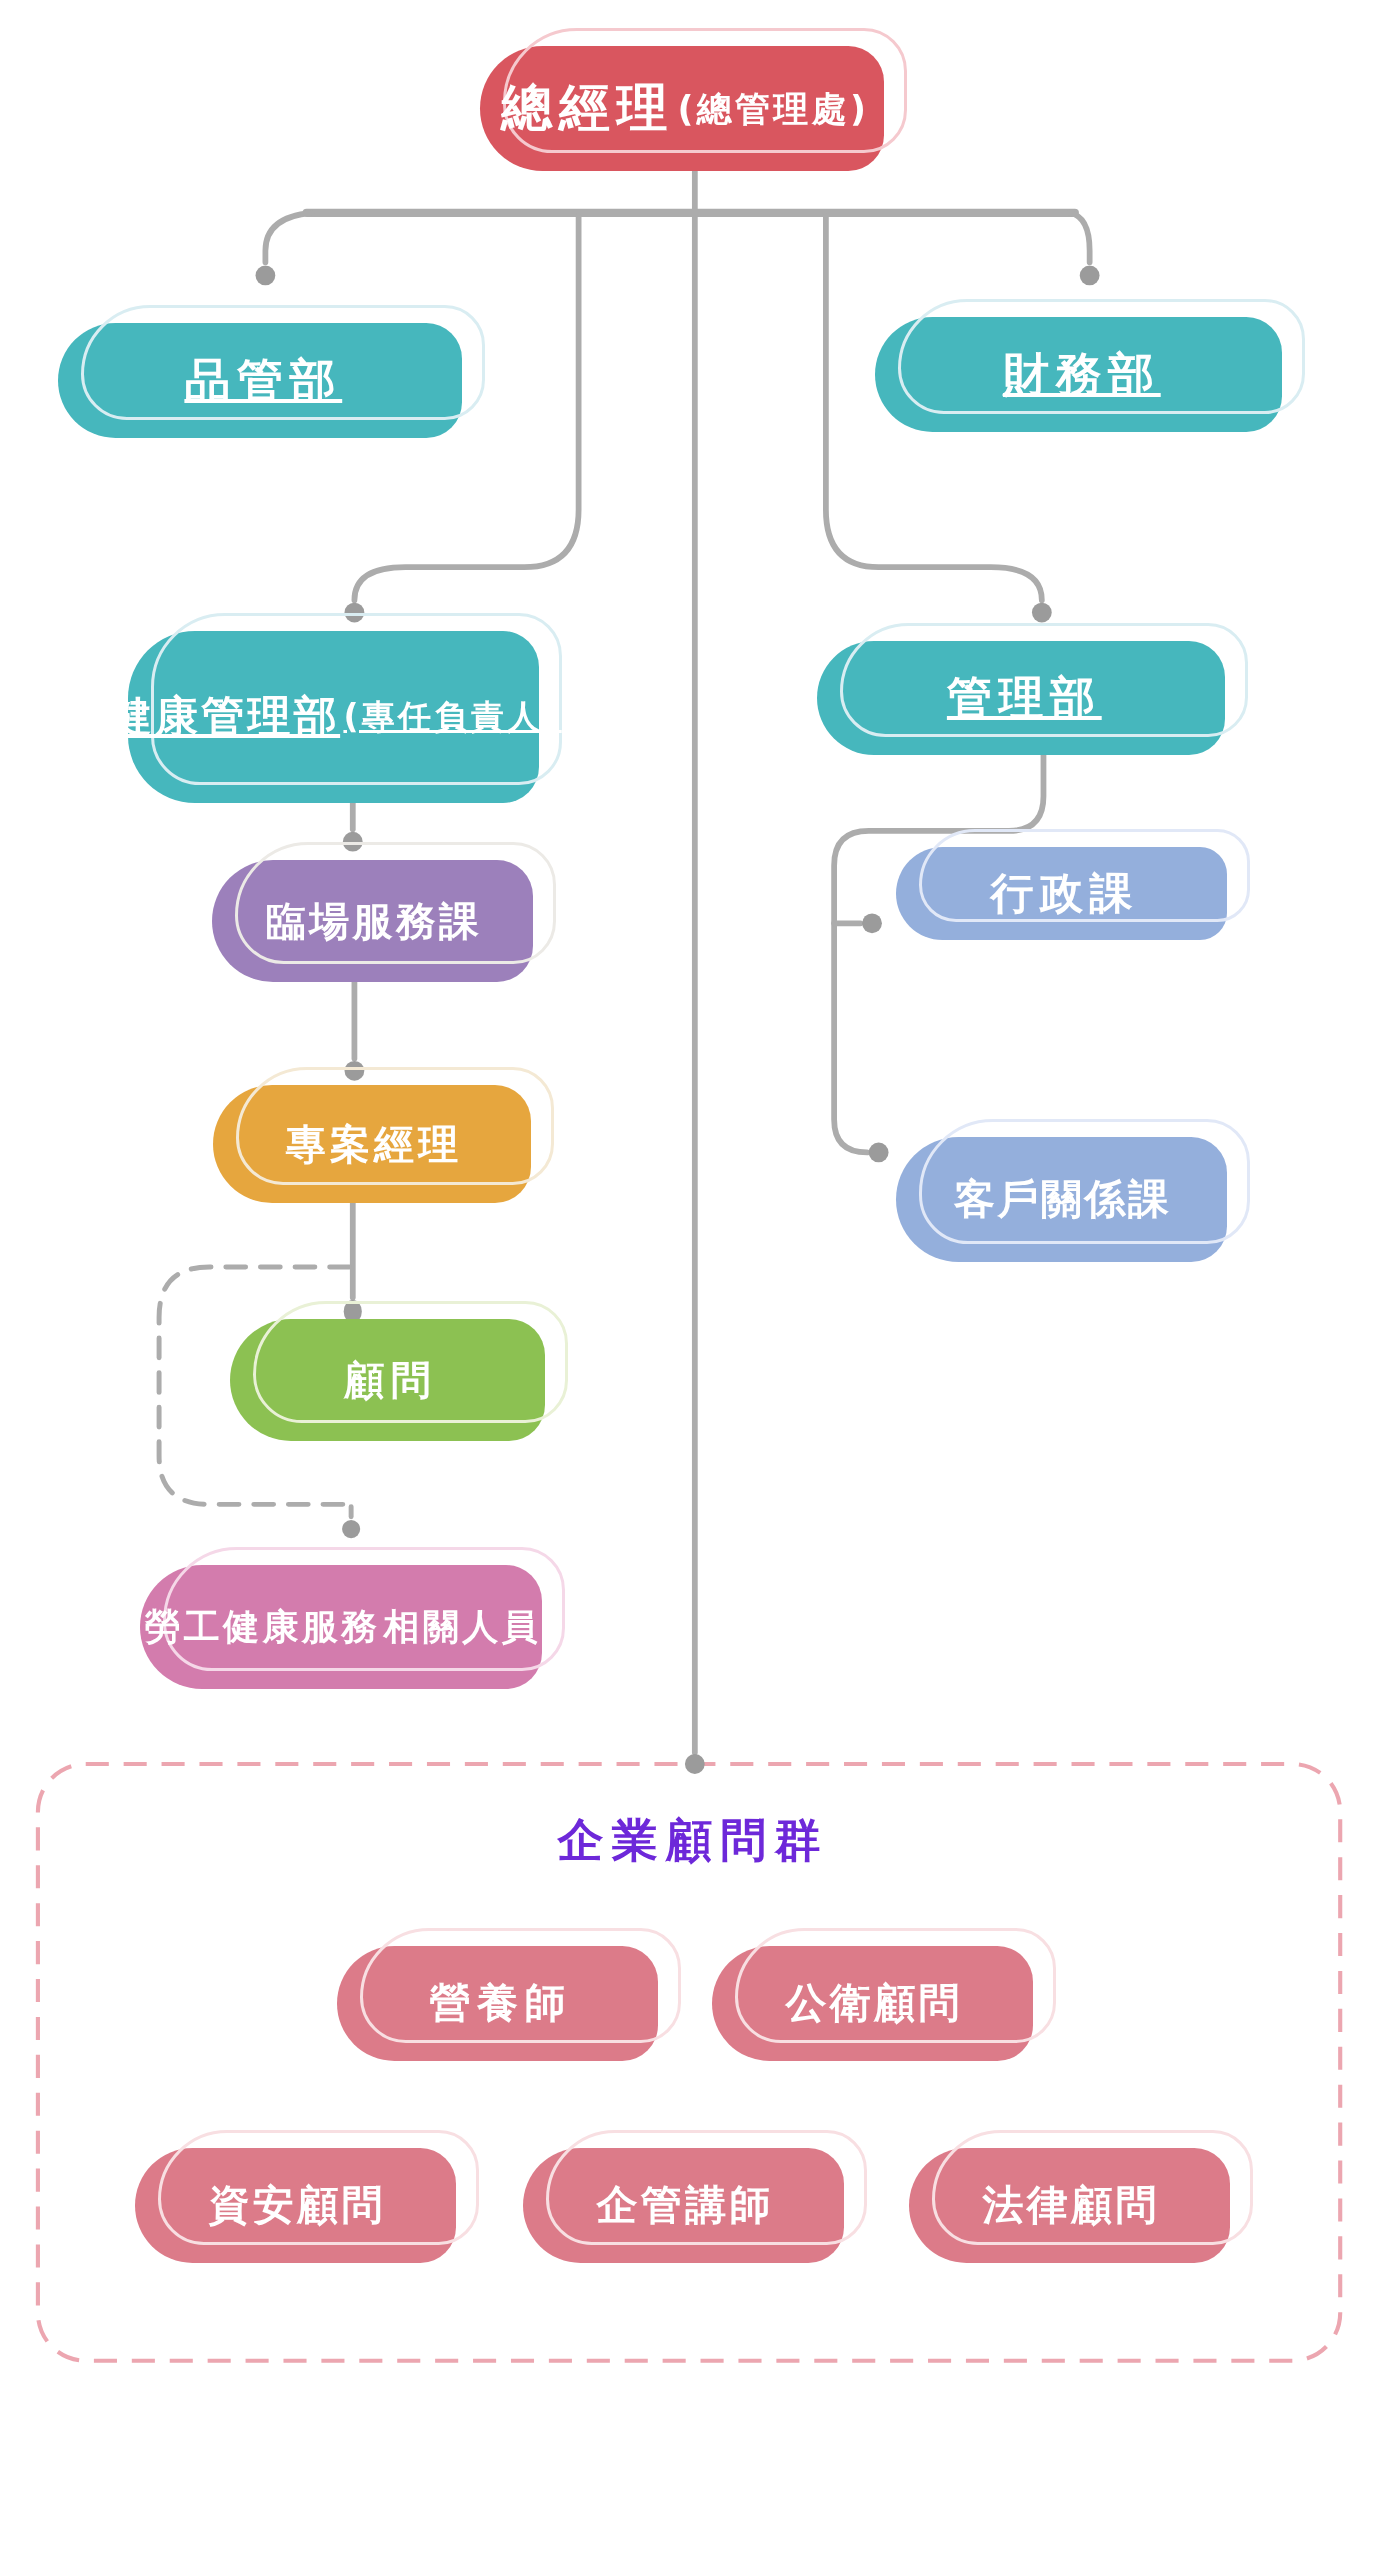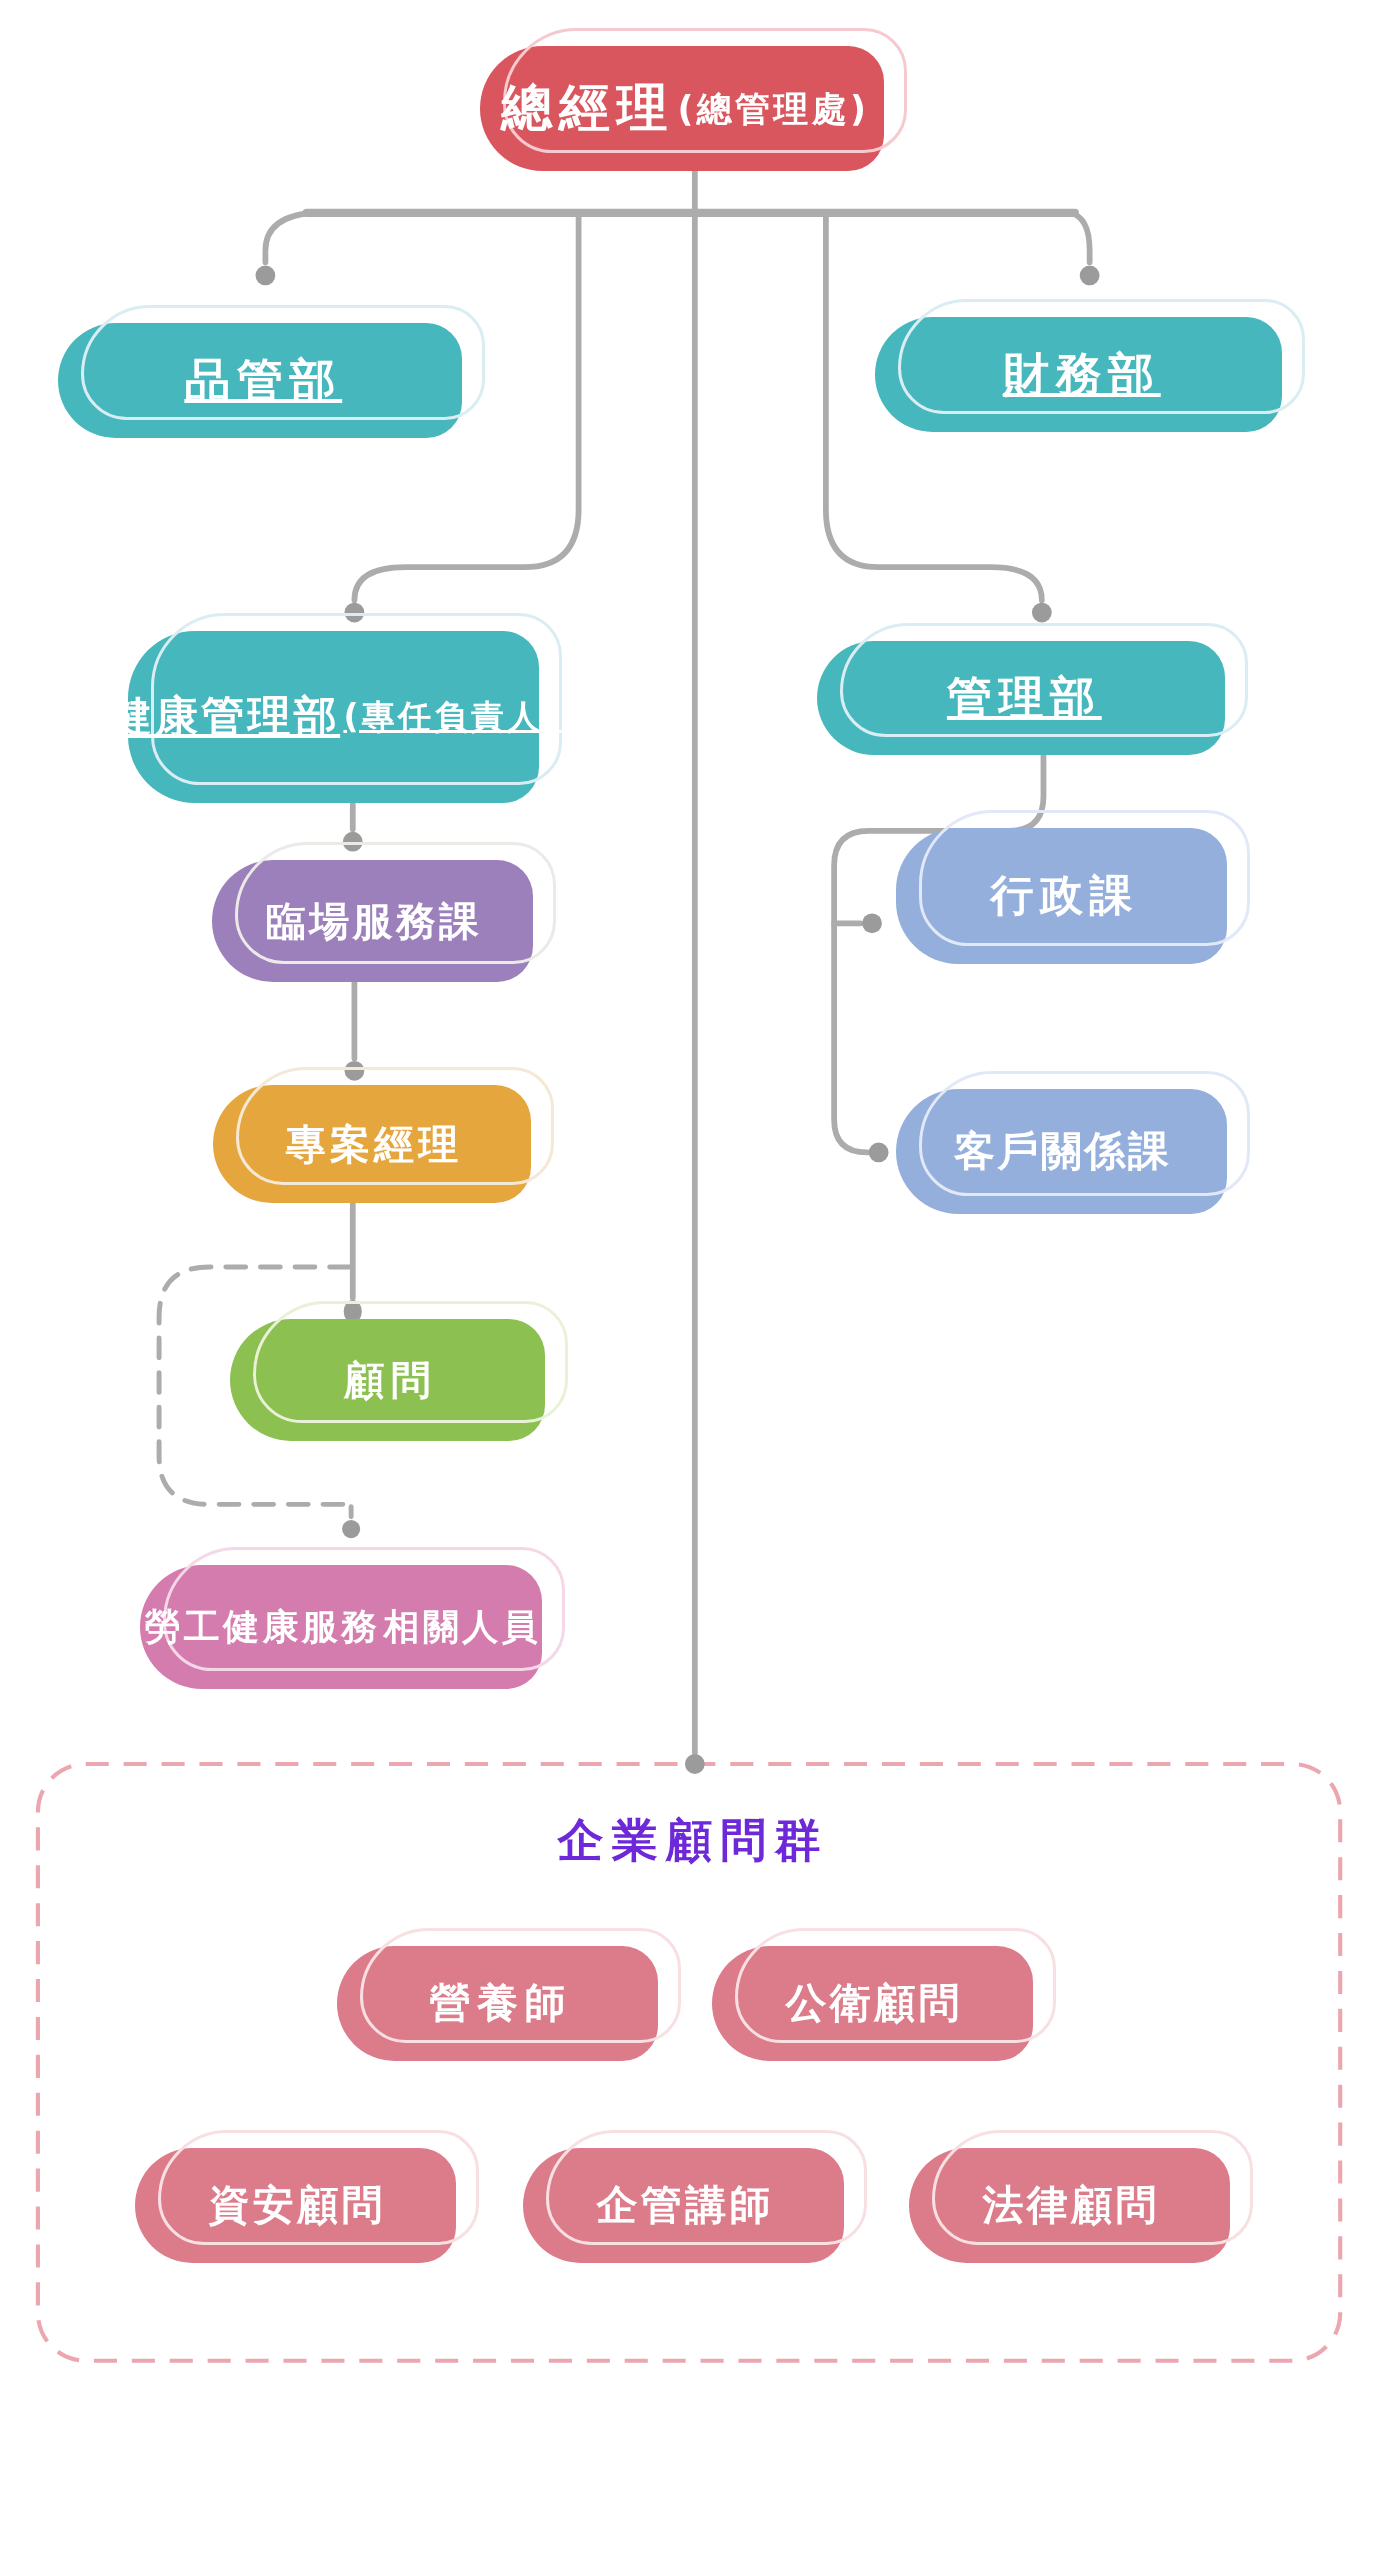--- a/index.html
+++ b/index.html
@@ -101,24 +101,24 @@
     <span class="lbl" style="font-size:40px;letter-spacing:4.1px;text-indent:4.1px">專案經理</span>
   </div>
   <div class="node green" style="left:230px;top:1319px;width:315px;height:122px;--rl:61px;--oc:#E9F1D6">
     <span class="lbl" style="font-size:40px">顧問</span>
   </div>
   <div class="node orchid" style="left:140px;top:1537px;width:402px;height:124px;--rl:62px;--oc:#F5D8E8">
     <span class="lbl" style="font-size:36px;letter-spacing:3.3px;text-indent:3.3px">勞工健康服務</span>
     <span class="lbl" style="font-size:36px;letter-spacing:3.3px;text-indent:3.3px">相關人員</span>
   </div>
 
-  <div class="node peri" style="left:896px;top:828px;width:331px;height:136px;--rl:62px;--oc:#E1E8F7">
+  <div class="node peri" style="left:896px;top:847px;width:331px;height:93px;--rl:62px;--oc:#E1E8F7">
     <span class="lbl" style="font-size:43px">行政課</span>
   </div>
-  <div class="node peri" style="left:896px;top:1089px;width:331px;height:125px;--rl:63px;--oc:#E1E8F7">
+  <div class="node peri" style="left:896px;top:1137px;width:331px;height:125px;--rl:63px;--oc:#E1E8F7">
     <span class="lbl" style="font-size:41px;letter-spacing:2.5px;text-indent:2.5px">客戶關係課</span>
   </div>
 
   <div class="adv-title">企業顧問群</div>
 
   <div class="node rose" style="left:337px;top:1946px;width:321px;height:115px;--rl:58px;--oc:#F8DFE2">
     <span class="lbl" style="font-size:41px">營養師</span>
   </div>
   <div class="node rose" style="left:712px;top:1946px;width:321px;height:115px;--rl:58px;--oc:#F8DFE2">
     <span class="lbl" style="font-size:41px;letter-spacing:3.3px;text-indent:3.3px">公衛顧問</span>

